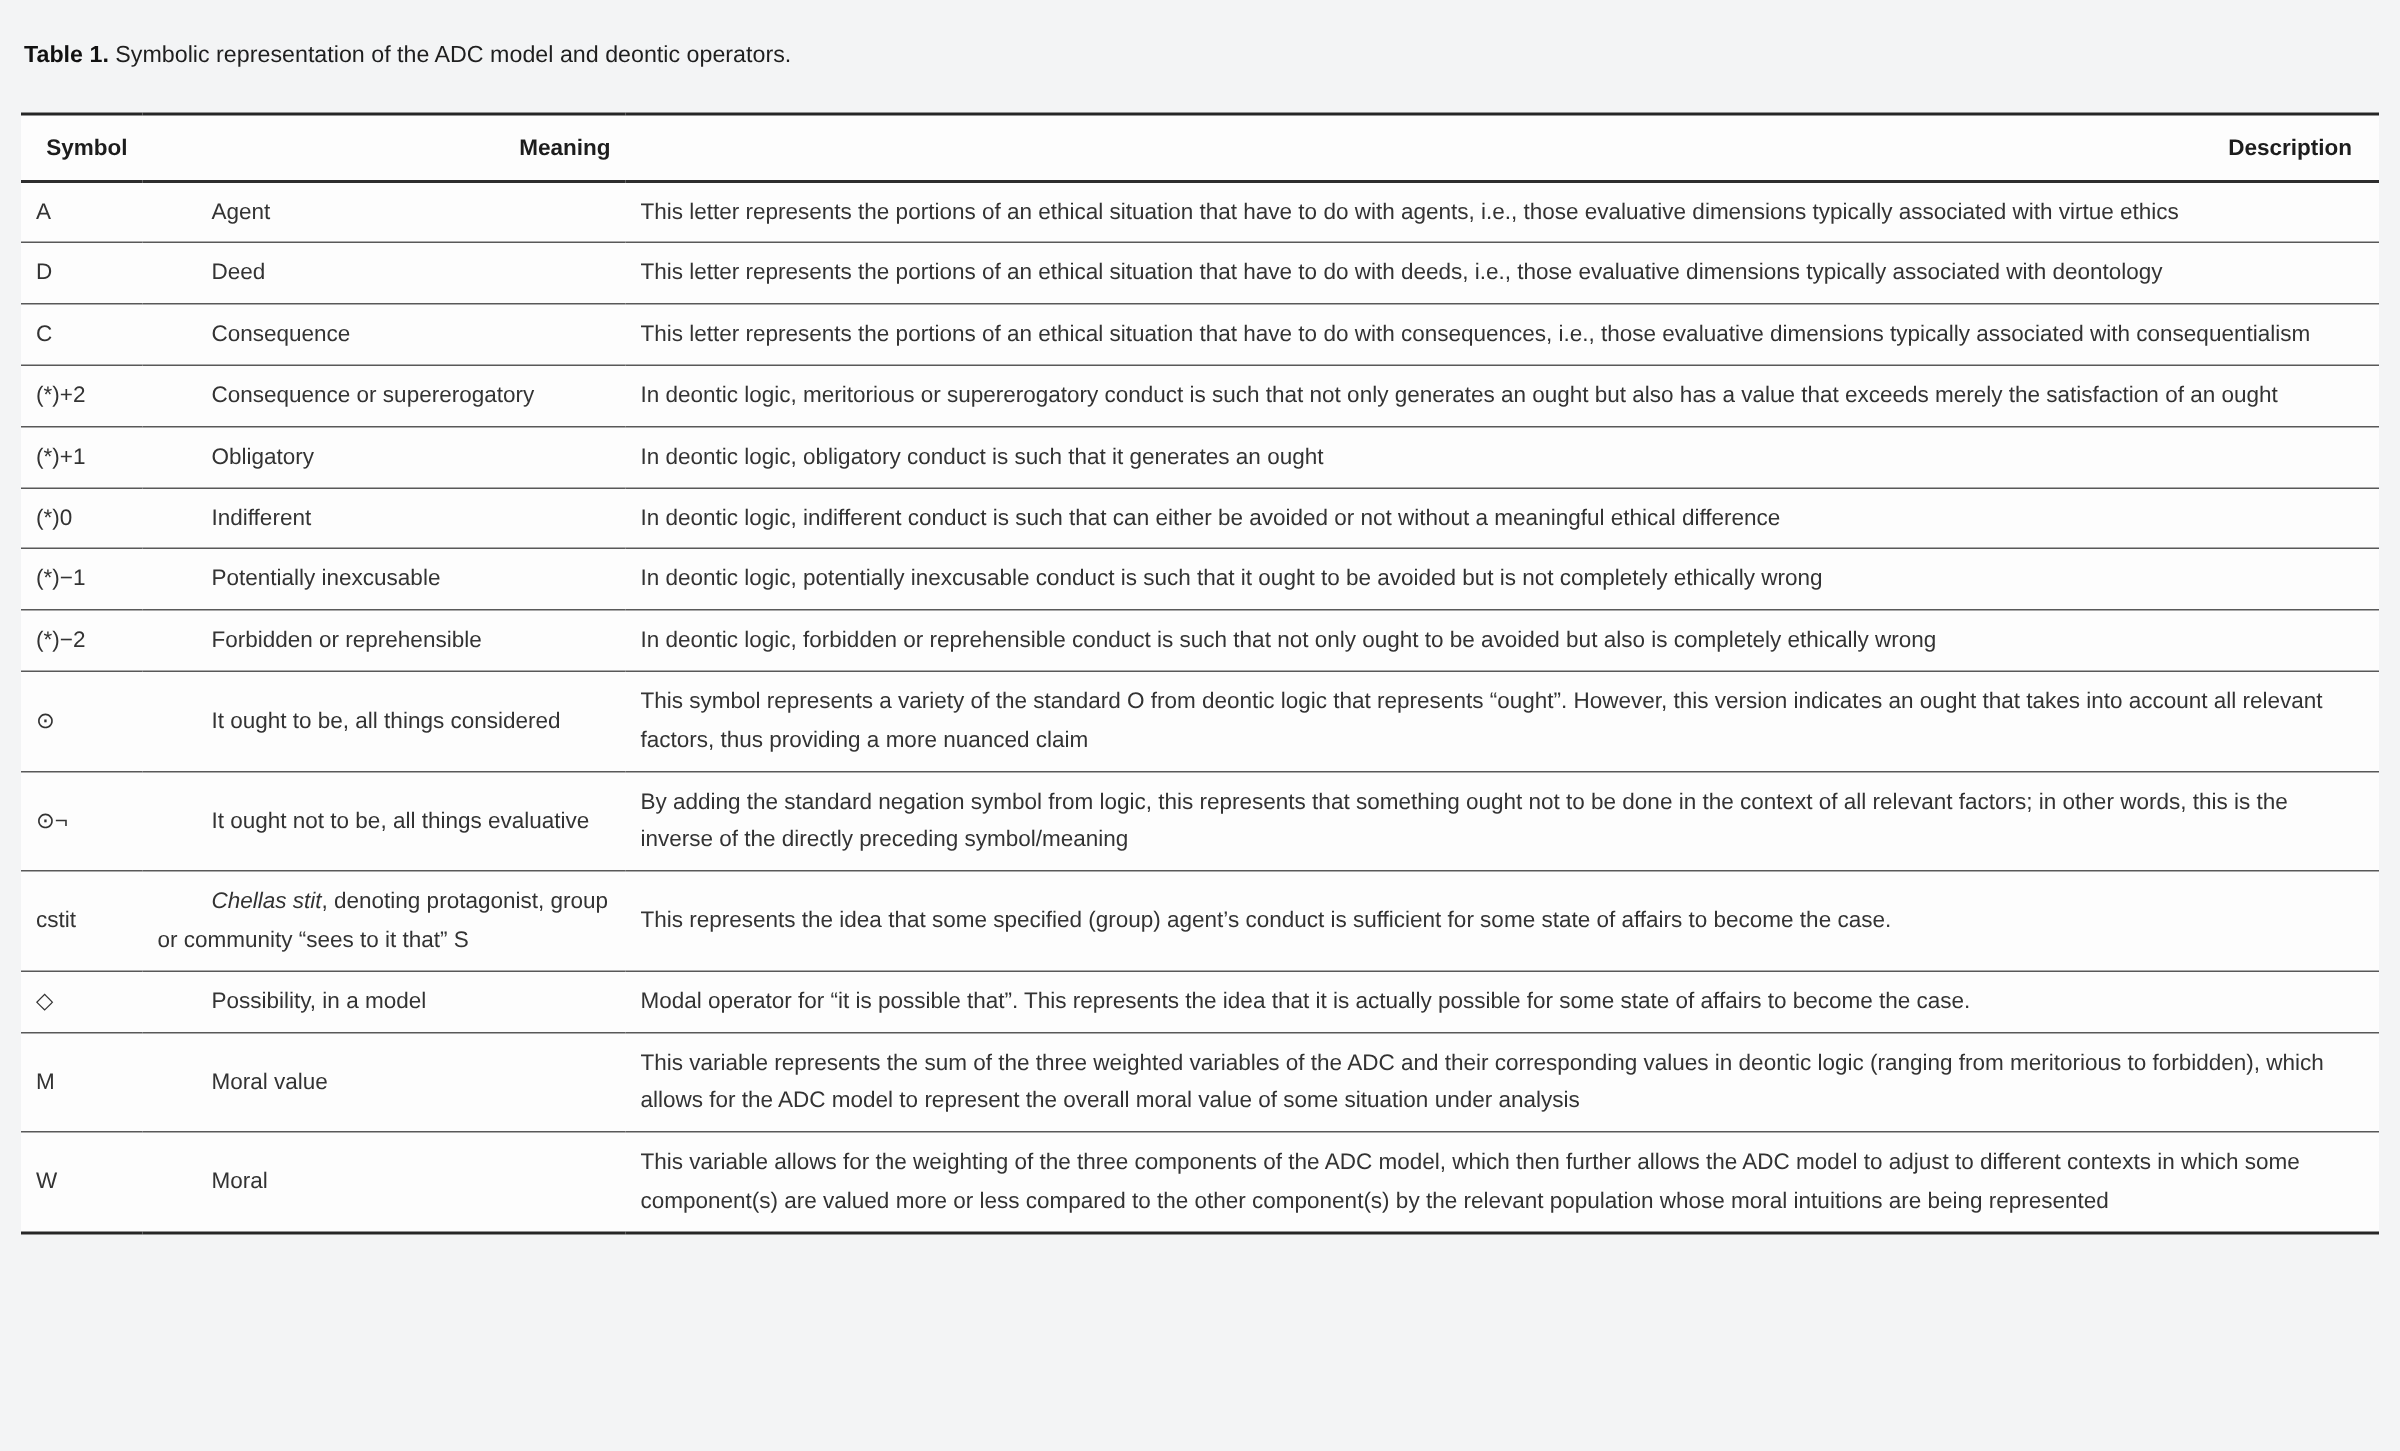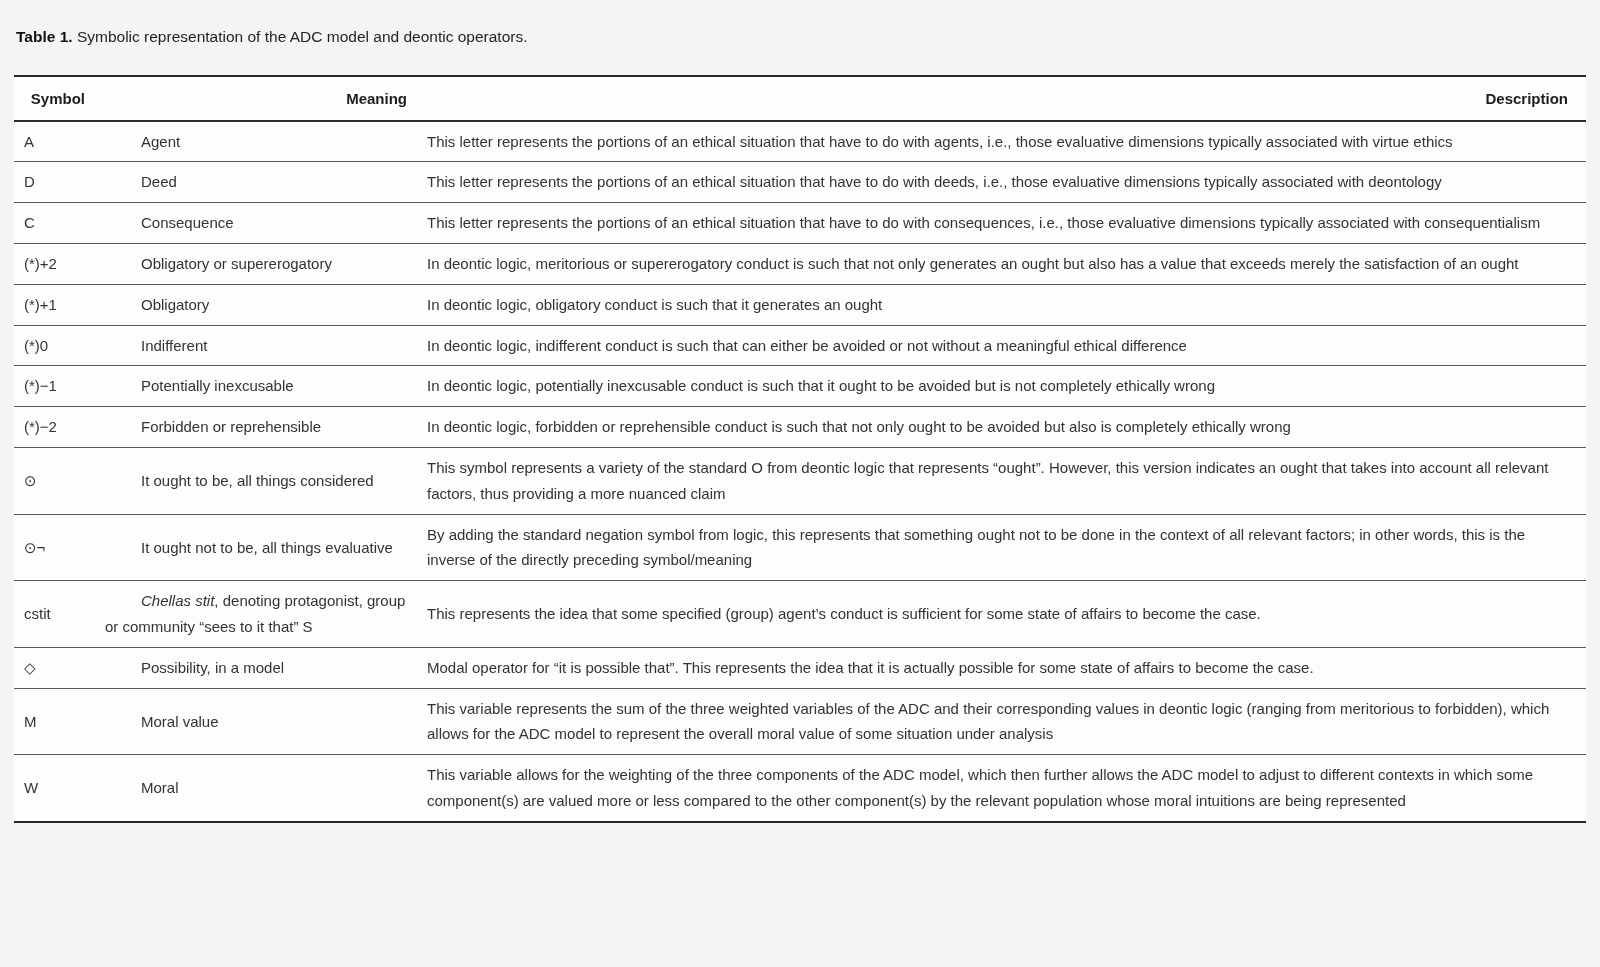--- a/index.html
+++ b/index.html
@@ -81,21 +81,21 @@
   </tr>
 
   <tr>
     <td class="col-symbol"><span>C</span></td>
     <td class="col-meaning"><span class="it"></span><span>Consequence</span></td>
     <td class="col-desc"><span>This letter represents the portions of an ethical situation that have to do with consequences, i.e., those evaluative dimensions typically associated with consequentialism</span></td>
   </tr>
 
   <tr>
     <td class="col-symbol"><span>(*)+2</span></td>
-    <td class="col-meaning"><span class="it"></span><span>Obligatory or supererogatory</span></td>
+    <td class="col-meaning"><span class="it"></span><span>Consequence or supererogatory</span></td>
     <td class="col-desc"><span>In deontic logic, meritorious or supererogatory conduct is such that not only generates an ought but also has a value that exceeds merely the satisfaction of an ought</span></td>
   </tr>
 
   <tr>
     <td class="col-symbol"><span>(*)+1</span></td>
     <td class="col-meaning"><span class="it"></span><span>Obligatory</span></td>
     <td class="col-desc"><span>In deontic logic, obligatory conduct is such that it generates an ought</span></td>
   </tr>
 
   <tr>

